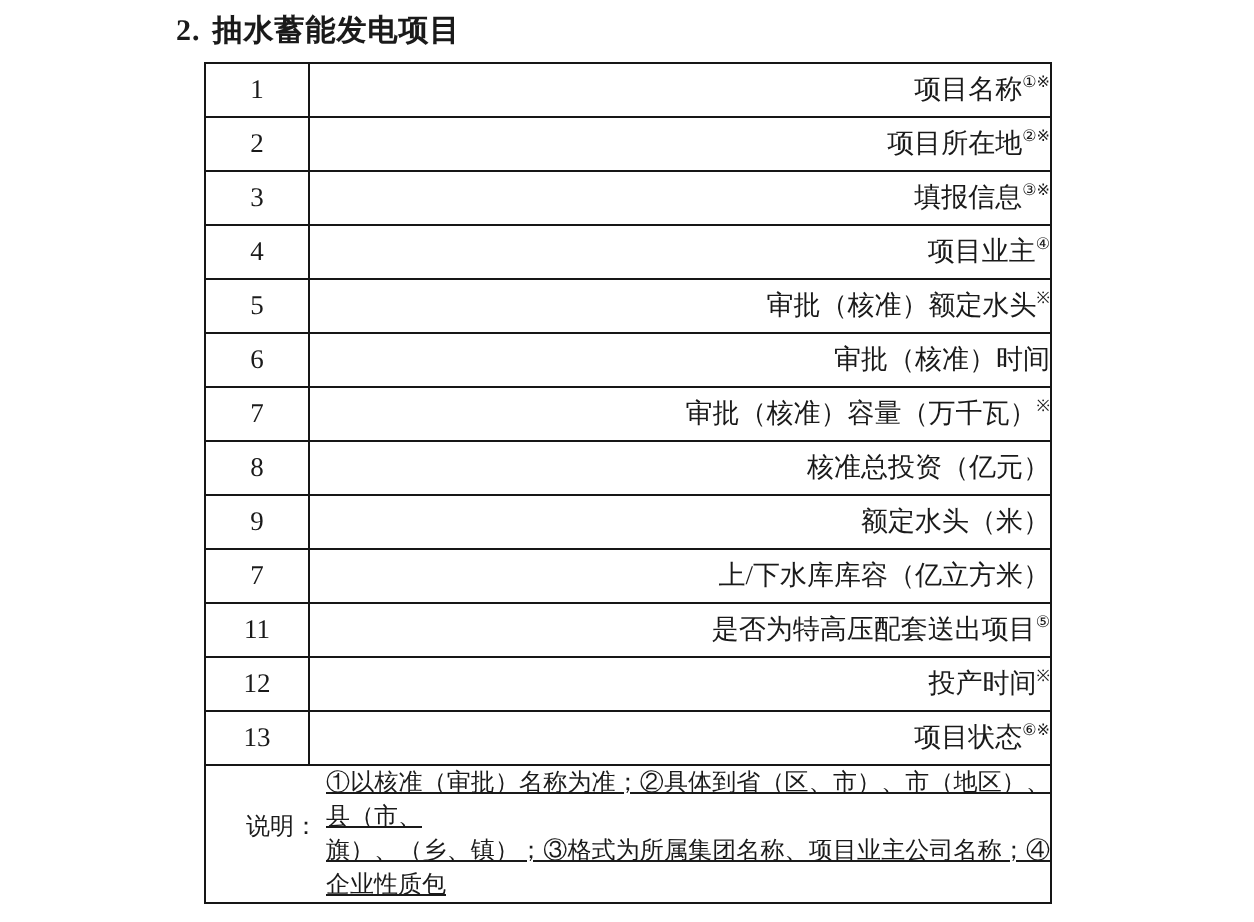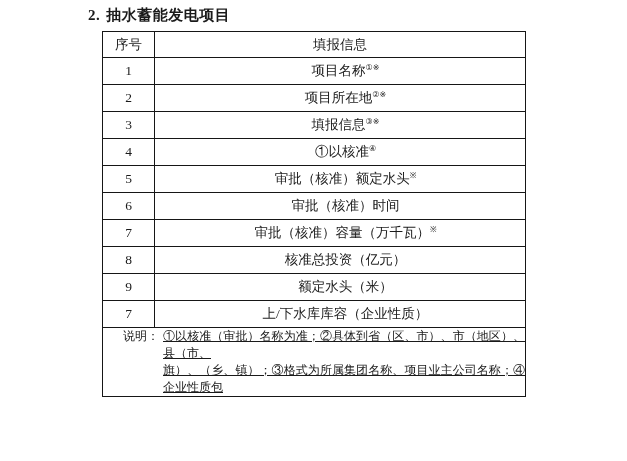--- a/index.html
+++ b/index.html
@@ -57,21 +57,21 @@
   }
   .row td {
     height: 26px;
     font-size: 13.5px;
   }
   .row td.no {
     text-align: center;
   }
   .row td.info {
     padding-left: 11px;
-    text-align: center;
+    text-align: right;
     white-space: nowrap;
   }
   sup {
     font-size: 8px;
     vertical-align: super;
     line-height: 0;
   }
   .note-cell {
     padding: 5px 7px 6px 7px;
     font-size: 12px;
@@ -80,20 +80,21 @@
   }
   .note-wrap {
     display: flex;
     align-items: flex-start;
   }
   .note-label {
     flex: 0 0 auto;
     padding-left: 20px;
     padding-right: 4px;
     white-space: nowrap;
+    margin-top: 22px;
   }
   .note-body {
     flex: 1 1 auto;
   }
   .note-body p {
     margin: 0;
     text-align: justify;
     text-justify: inter-ideograph;
     text-decoration: underline;
   }
@@ -106,40 +107,36 @@
   <div class="section-title">
     <span class="num">2.</span><span>抽水蓄能发电项目</span>
   </div>
 
   <table class="main">
     <colgroup>
       <col class="col-no">
       <col>
     </colgroup>
     <tbody>
-      <tr class="hdr">
-        <td>序号</td>
-        <td>填报信息</td>
-      </tr>
 
       <tr class="row">
         <td class="no">1</td>
         <td class="info"><span>项目名称</span><sup>①※</sup></td>
       </tr>
       <tr class="row">
         <td class="no">2</td>
         <td class="info"><span>项目所在地</span><sup>②※</sup></td>
       </tr>
       <tr class="row">
         <td class="no">3</td>
         <td class="info"><span>填报信息</span><sup>③※</sup></td>
       </tr>
       <tr class="row">
         <td class="no">4</td>
-        <td class="info"><span>①以核准</span><sup>④</sup></td>
+        <td class="info"><span>项目业主</span><sup>④</sup></td>
       </tr>
       <tr class="row">
         <td class="no">5</td>
         <td class="info"><span>审批（核准）额定水头</span><sup>※</sup></td>
       </tr>
       <tr class="row">
         <td class="no">6</td>
         <td class="info"><span>审批（核准）时间</span><sup></sup></td>
       </tr>
       <tr class="row">
@@ -149,21 +146,33 @@
       <tr class="row">
         <td class="no">8</td>
         <td class="info"><span>核准总投资（亿元）</span><sup></sup></td>
       </tr>
       <tr class="row">
         <td class="no">9</td>
         <td class="info"><span>额定水头（米）</span><sup></sup></td>
       </tr>
       <tr class="row">
         <td class="no">7</td>
-        <td class="info"><span>上/下水库库容（企业性质）</span><sup></sup></td>
+        <td class="info"><span>上/下水库库容（亿立方米）</span><sup></sup></td>
+      </tr>
+      <tr class="row">
+        <td class="no">11</td>
+        <td class="info"><span>是否为特高压配套送出项目</span><sup>⑤</sup></td>
+      </tr>
+      <tr class="row">
+        <td class="no">12</td>
+        <td class="info"><span>投产时间</span><sup>※</sup></td>
+      </tr>
+      <tr class="row">
+        <td class="no">13</td>
+        <td class="info"><span>项目状态</span><sup>⑥※</sup></td>
       </tr>
 
       <tr>
         <td class="note-cell" colspan="2">
           <div class="note-wrap">
             <div class="note-label">说明：</div>
             <div class="note-body">
               <p>①以核准（审批）名称为准；②具体到省（区、市）、市（地区）、县（市、</p>
               <p>旗）、（乡、镇）；③格式为所属集团名称、项目业主公司名称；④企业性质包</p>
 

